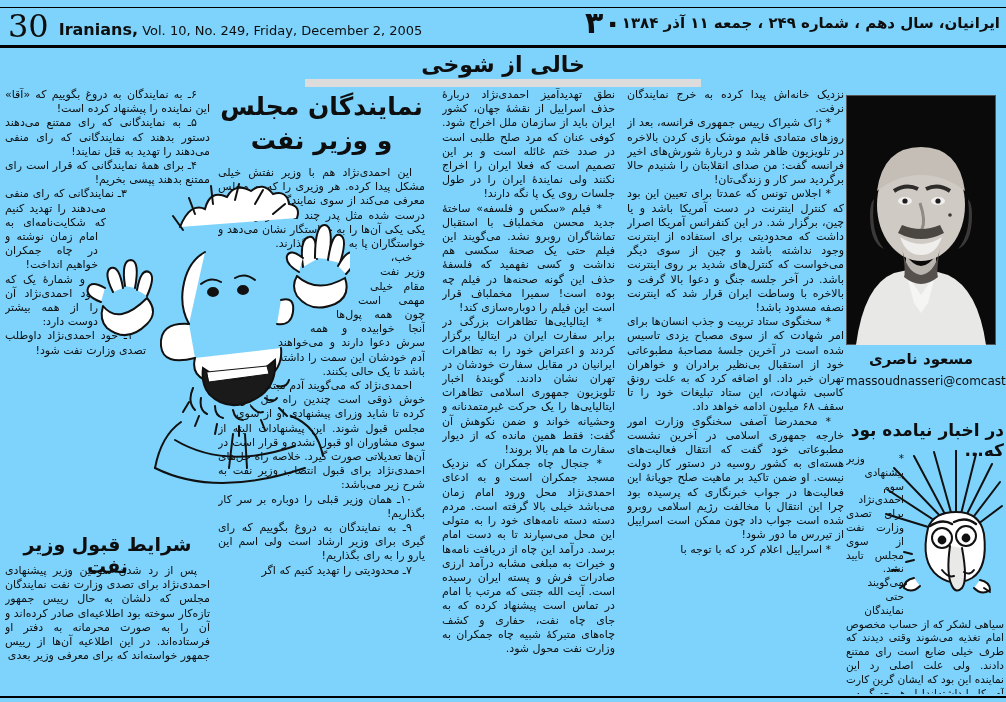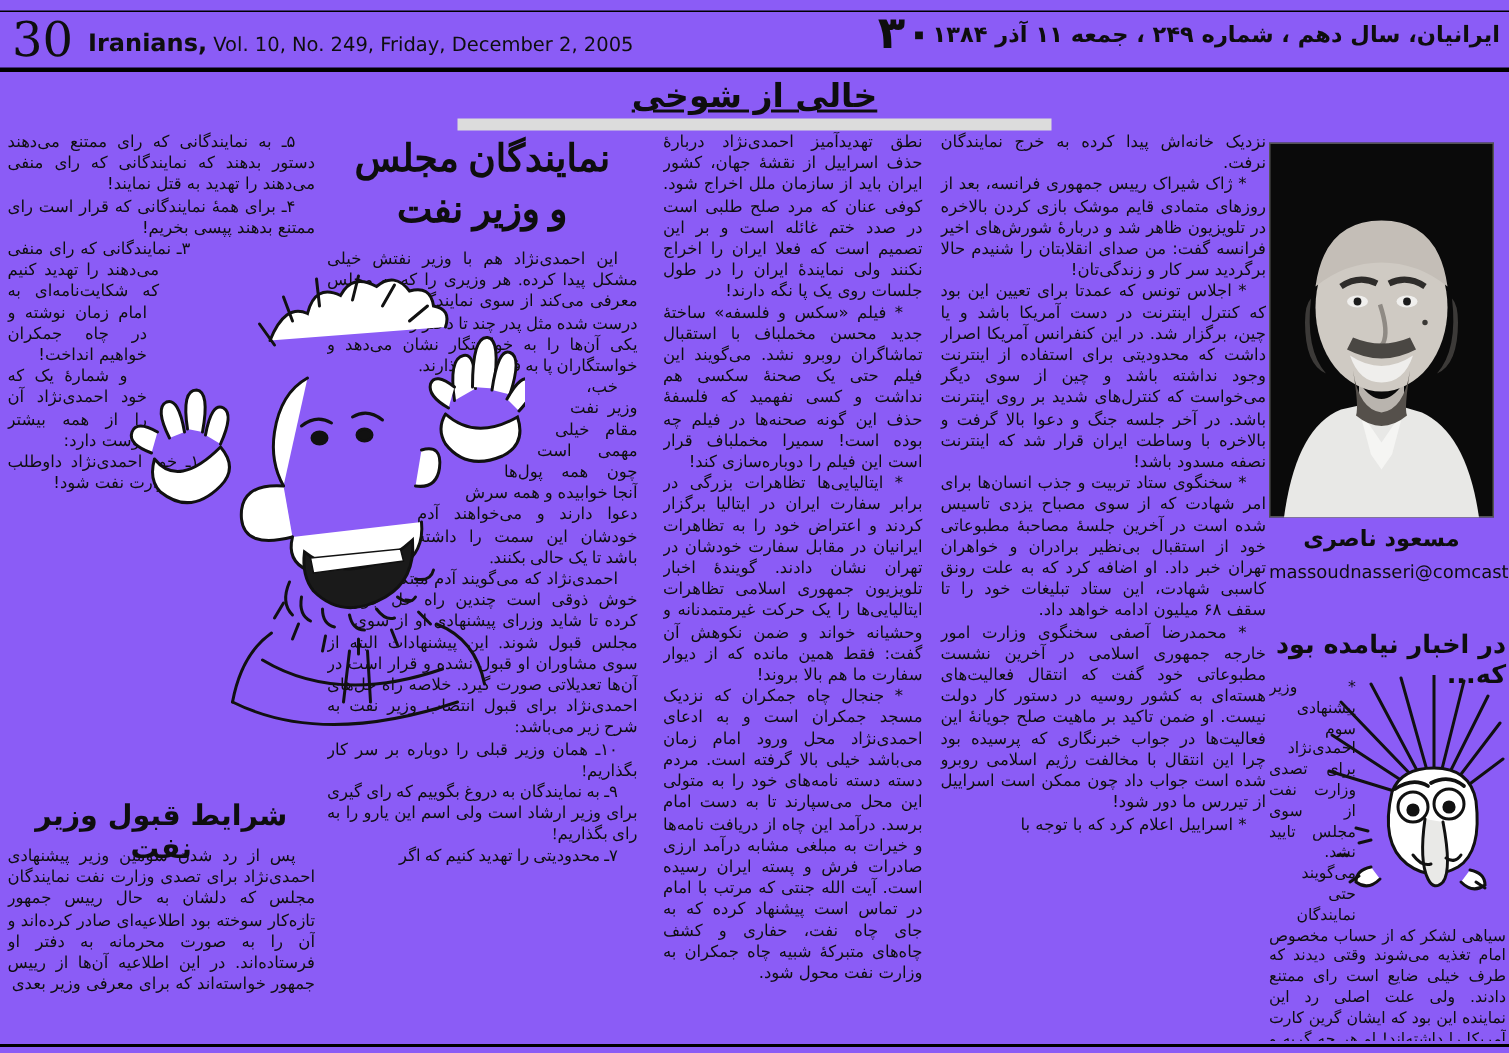--- a/index.html
+++ b/index.html
@@ -1,43 +1,43 @@
 <!DOCTYPE html>
 <html><head>
 <meta charset="utf-8">
 <style>
   html,body{margin:0;padding:0;background:#888;}
-  .page{position:relative;width:1006px;height:702px;background:#8b5cf6;color:#0e0e0e;
+  .page{position:relative;width:1006px;height:702px;background:#7dd3fc;color:#0e0e0e;
         font-family:"DejaVu Sans","Liberation Sans",sans-serif;overflow:hidden;}
   .rule{position:absolute;left:0;width:1006px;background:#000;}
   .rule.thin{top:7px;height:1px;}
   .rule.thick{top:45px;height:3px;}
   .rule.bottom{top:696px;height:2px;}
 
   
   .h-left{position:absolute;left:8px;top:10px;display:flex;align-items:flex-end;}
   .pagenum{font-family:"DejaVu Serif","Liberation Serif",serif;font-size:32px;line-height:32px;}
   .mast{margin-left:10px;font-size:13px;line-height:17px;padding-bottom:3px;}
   .mast b{font-size:16px;}
   .h-right{position:absolute;right:6px;top:8px;direction:rtl;text-align:right;display:flex;align-items:center;}
   .h-right .fa-num{font-size:30px;font-weight:bold;line-height:30px;margin-left:6px;}
   .h-right .fa-rest{font-size:15px;font-weight:bold;}
 
   
   .band{position:absolute;left:305px;top:79px;width:396px;height:8px;background:#dcdcdc;}
   .sec-title{position:absolute;left:305px;top:52px;width:396px;text-align:center;
-             font-weight:bold;font-size:22px;direction:rtl;text-decoration:underline;}
+             font-weight:bold;font-size:22px;direction:rtl;}
 
   
   .fa{direction:rtl;text-align:justify;font-size:11px;line-height:14.2px;}
   .fa p{margin:0;text-indent:13px;}
   .fa p.noindent{text-indent:0;}
   .col{position:absolute;overflow:hidden;}
   .c1{left:5px;top:88px;width:205px;height:444px;}
-  .c2{left:218px;top:90px;width:207px;height:608px;font-family:Liberation Serif, serif;}
+  .c2{left:218px;top:90px;width:207px;height:608px;}
   .c3{left:442px;top:88px;width:173px;height:610px;}
   .c4{left:627px;top:88px;width:217px;height:610px;}
 
   .headline-2l{font-size:25px;font-weight:bold;text-align:center;line-height:34px;direction:rtl;margin-bottom:8px;}
   .headline-sm{position:absolute;left:5px;top:533px;width:205px;text-align:center;
                font-weight:bold;font-size:19px;direction:rtl;}
   .sharayet-text{left:5px;top:564px;width:205px;height:132px;}
 
   
   .spr{float:right;clear:right;}
@@ -70,20 +70,21 @@
     <span class="fa-rest"><b>ایرانیان</b><span>، سال دهم ، شماره ۲۴۹ ، جمعه ۱۱ آذر ۱۳۸۴</span></span>
     <span class="fa-num">۳۰</span>
   </div>
 
   <div class="rule thick"></div>
 
   <div class="band"></div>
   <div class="sec-title">خالی از شوخی</div>
 
   <div class="col fa c1">
+    <p>۶ـ به نمایندگان به دروغ بگوییم که «آقا» این نماینده را پیشنهاد کرده است!</p>
     <p>۵ـ به نمایندگانی که رای ممتنع می‌دهند دستور بدهند که نمایندگانی که رای منفی می‌دهند را تهدید به قتل نمایند!</p>
     <p>۴ـ برای همهٔ نمایندگانی که قرار است رای ممتنع بدهند پپسی بخریم!</p>
     <div class="spr" style="width:34px;height:14px;"></div>
     <div class="spr" style="width:70px;height:14px;"></div>
     <div class="spr" style="width:104px;height:28px;"></div>
     <div class="spr" style="width:112px;height:84px;"></div>
     <div class="spr" style="width:64px;height:56px;"></div>
     <p>۳ـ نمایندگانی که رای منفی می‌دهند را تهدید کنیم که شکایت‌نامه‌ای به امام زمان نوشته و در چاه جمکران خواهیم انداخت!</p>
     <p>و شمارهٔ یک که خود احمدی‌نژاد آن را از همه بیشتر دوست دارد:</p>
     <p>۱ـ خود احمدی‌نژاد داوطلب تصدی وزارت نفت شود!</p>

